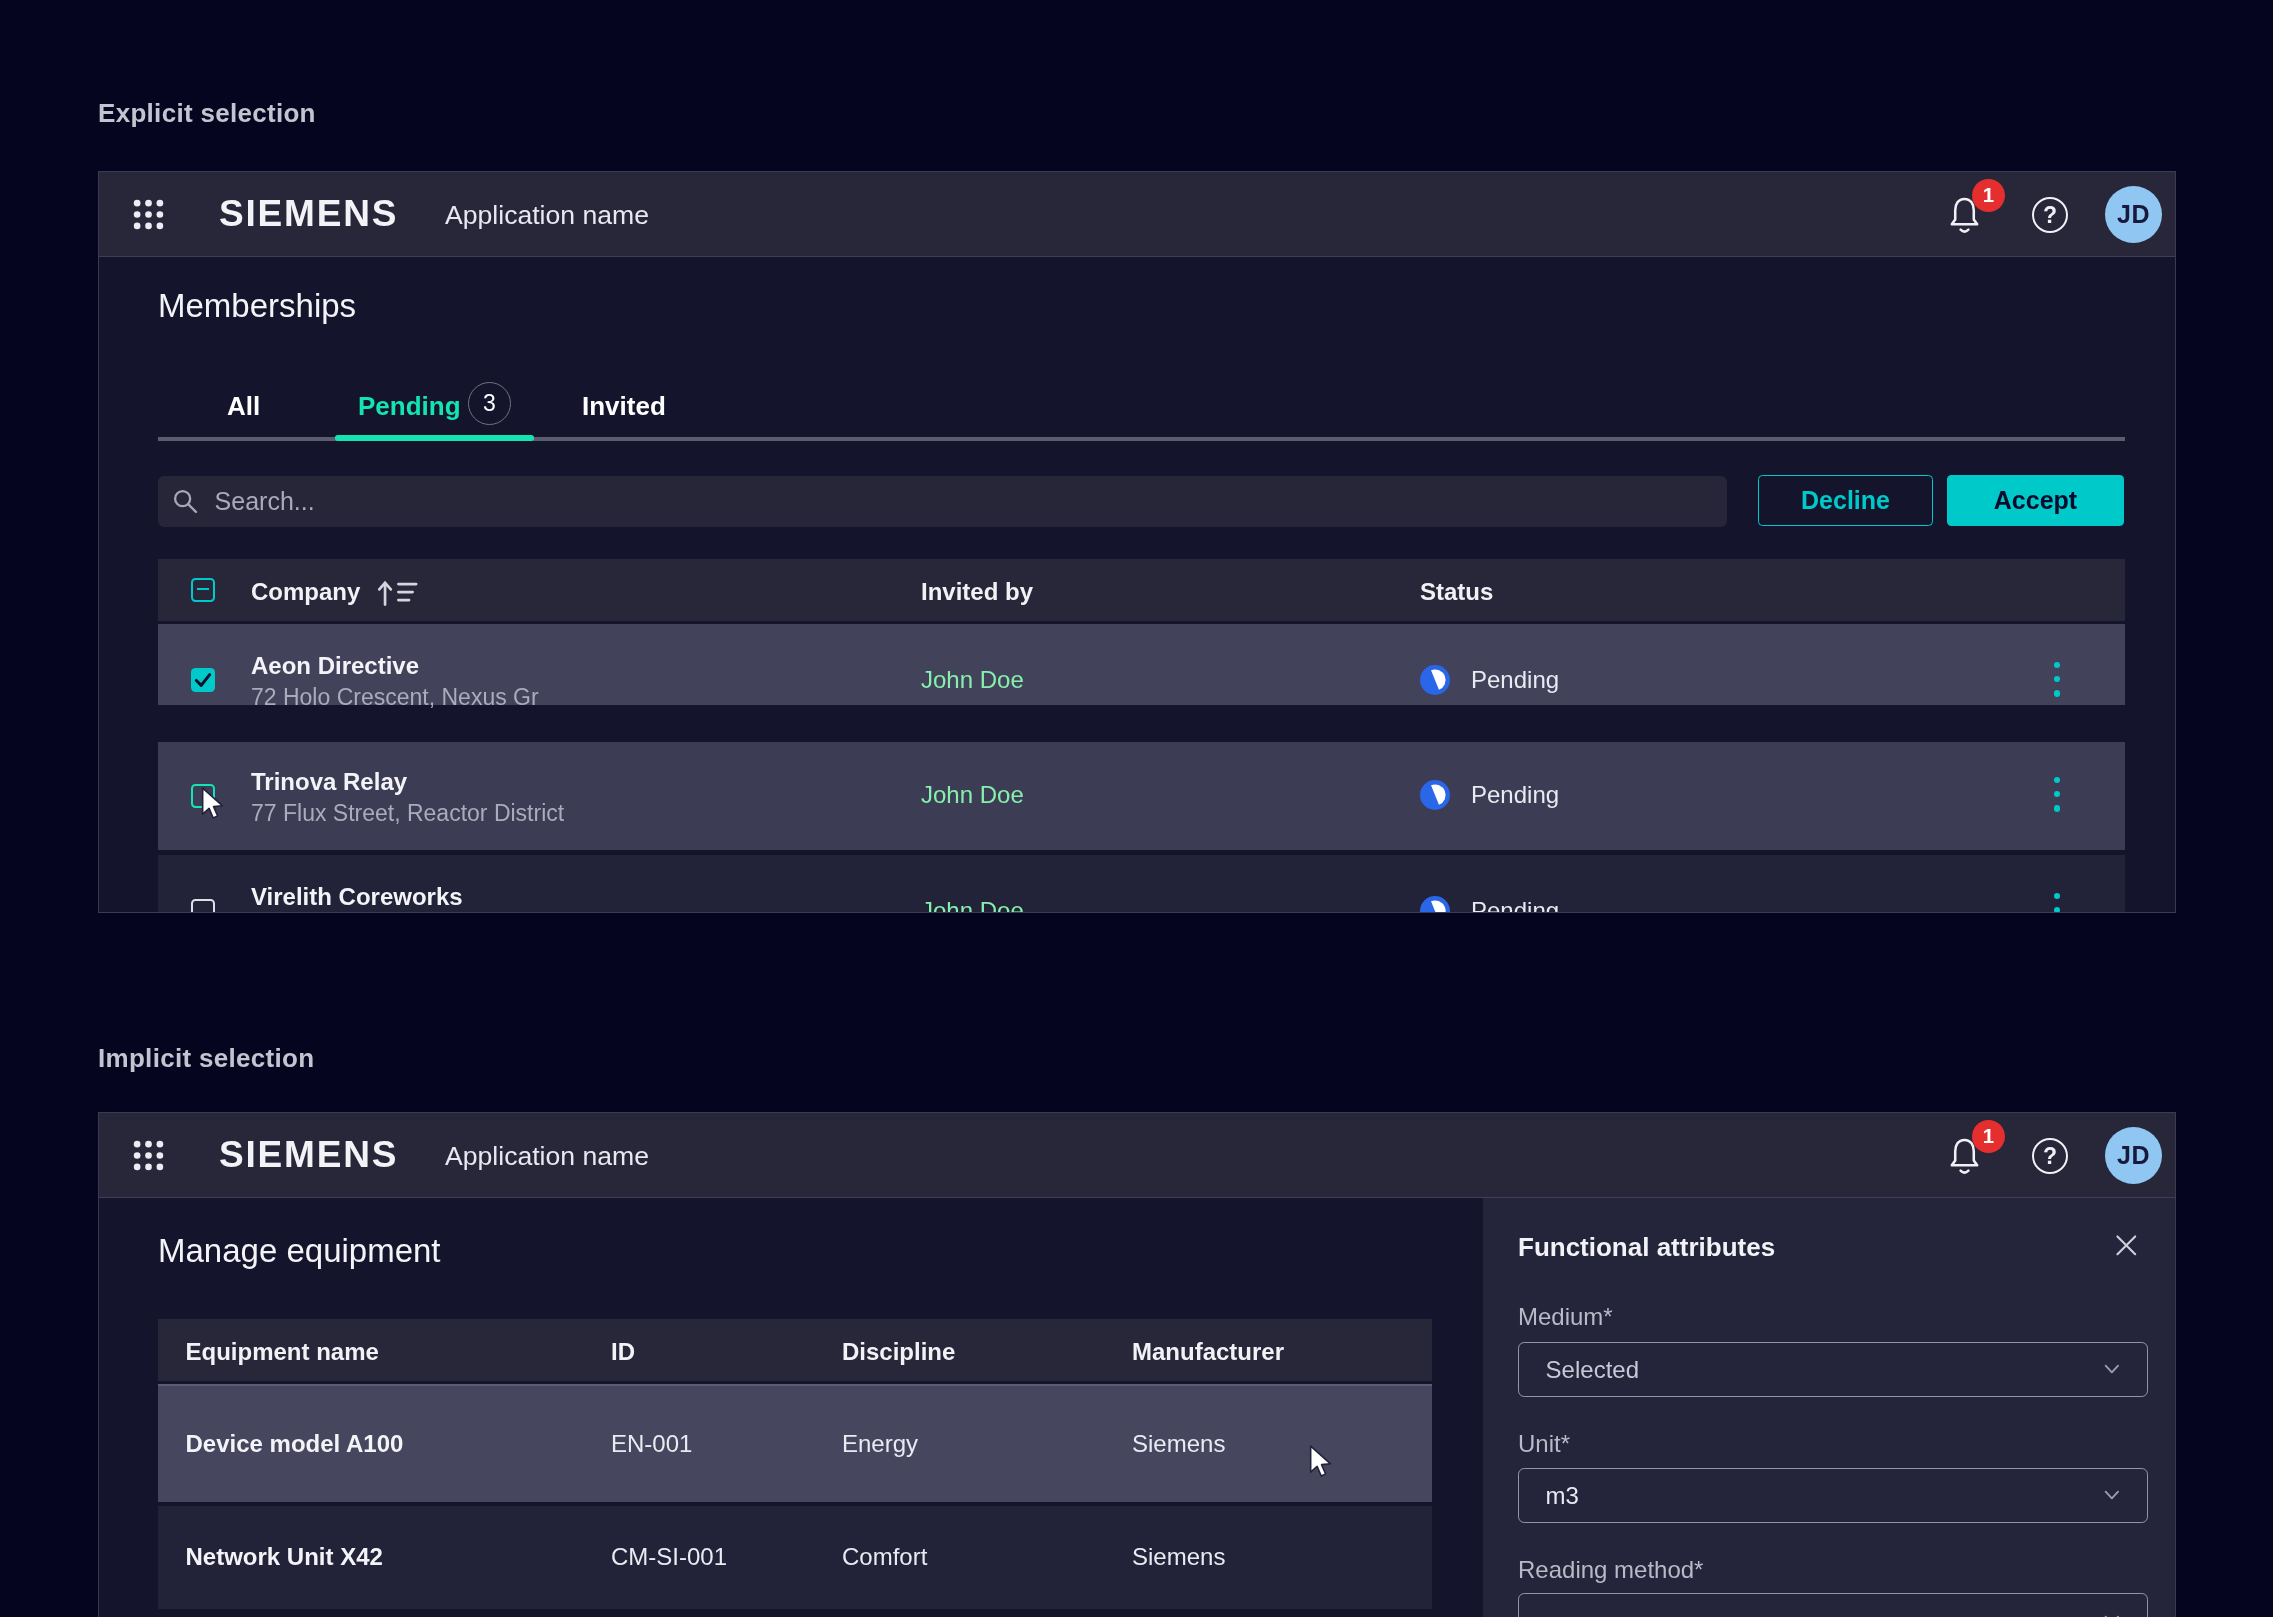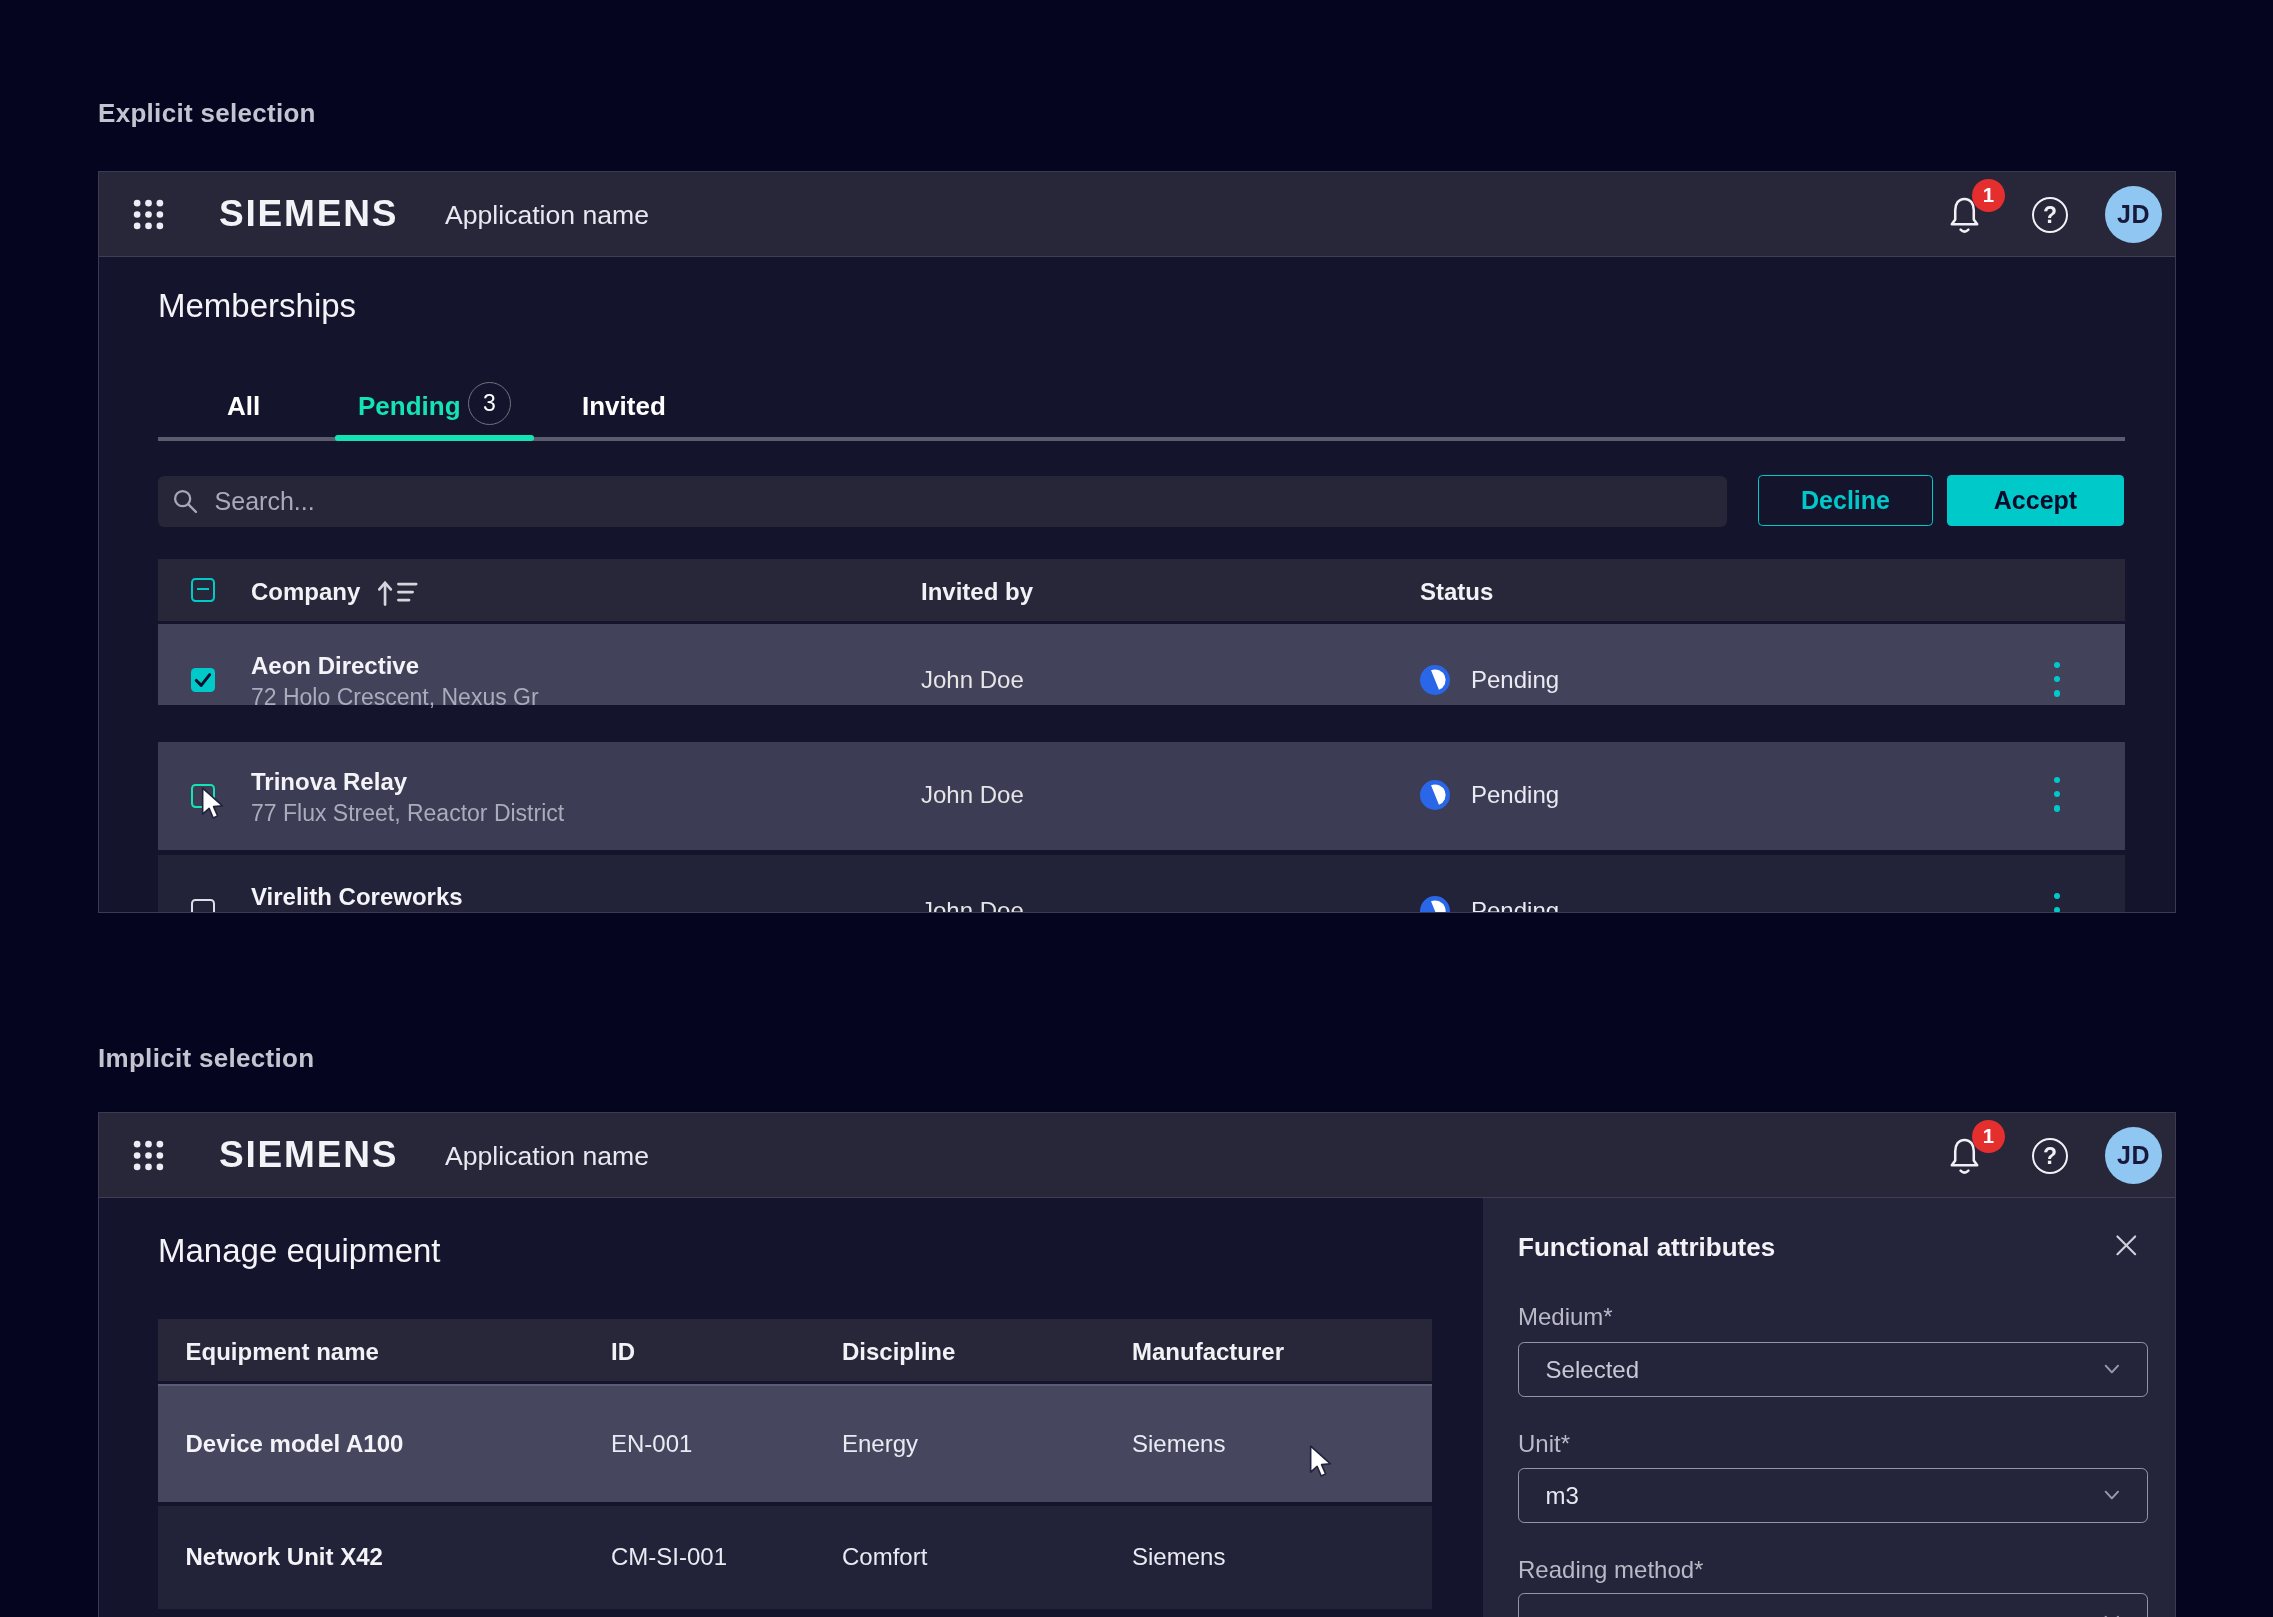--- a/index.html
+++ b/index.html
@@ -51,21 +51,21 @@
   .btn { position:absolute; top:303px; height:51px; border-radius:4.4px; font-size:25px; font-weight:700;
          display:flex; align-items:center; justify-content:center; cursor:default; }
   .btn-decline { left:1659px; width:175px; border:1.8px solid #00C9C9; color:#00C9C9; background:transparent;text-align:right; }
   .btn-accept  { left:1848px; width:177px; background:#00C9C9; color:#0A0A2B; border:none; }
 
   .thead { position:absolute; left:59px; width:1967px; height:62px; background:#272739; }
   .th { position:absolute; top:18.6px; font-size:24px; font-weight:700; color:#F2F2F6; }
   .row { position:absolute; left:59px; width:1967px; }
   .cellname { position:absolute; left:93px; font-size:24px; font-weight:700; color:#F4F4F8; }
   .celladdr { position:absolute; left:93px; font-size:23px; color:#ABABBC; }
-  .cellinv  { position:absolute; left:763px; font-size:24px; color:#e5e5e5; }
+  .cellinv  { position:absolute; left:763px; font-size:24px; color:#86efac; }
   .cellstat { position:absolute; left:1313px; font-size:24px; color:#EAEAF2; }
   .stat-ic  { position:absolute; left:1262px; }
   .kebab { position:absolute; left:1896px; width:7px; }
   .kebab i { display:block; width:6.2px; height:6.2px; border-radius:50%; background:#00C9C9; margin:0 0 8px 0; }
 
   .cb { position:absolute; left:33px; width:24px; height:24px; border-radius:4.4px; }
   .cb-check { background:#00C9C9; }
   .cb-ind   { border:2.7px solid #00C9C9; }
   .cb-ind i { display:block; width:11.5px; height:2.7px; background:#00C9C9; margin:8px auto; }
   .cb-hov   { border:2.7px solid #14E3B4; }

